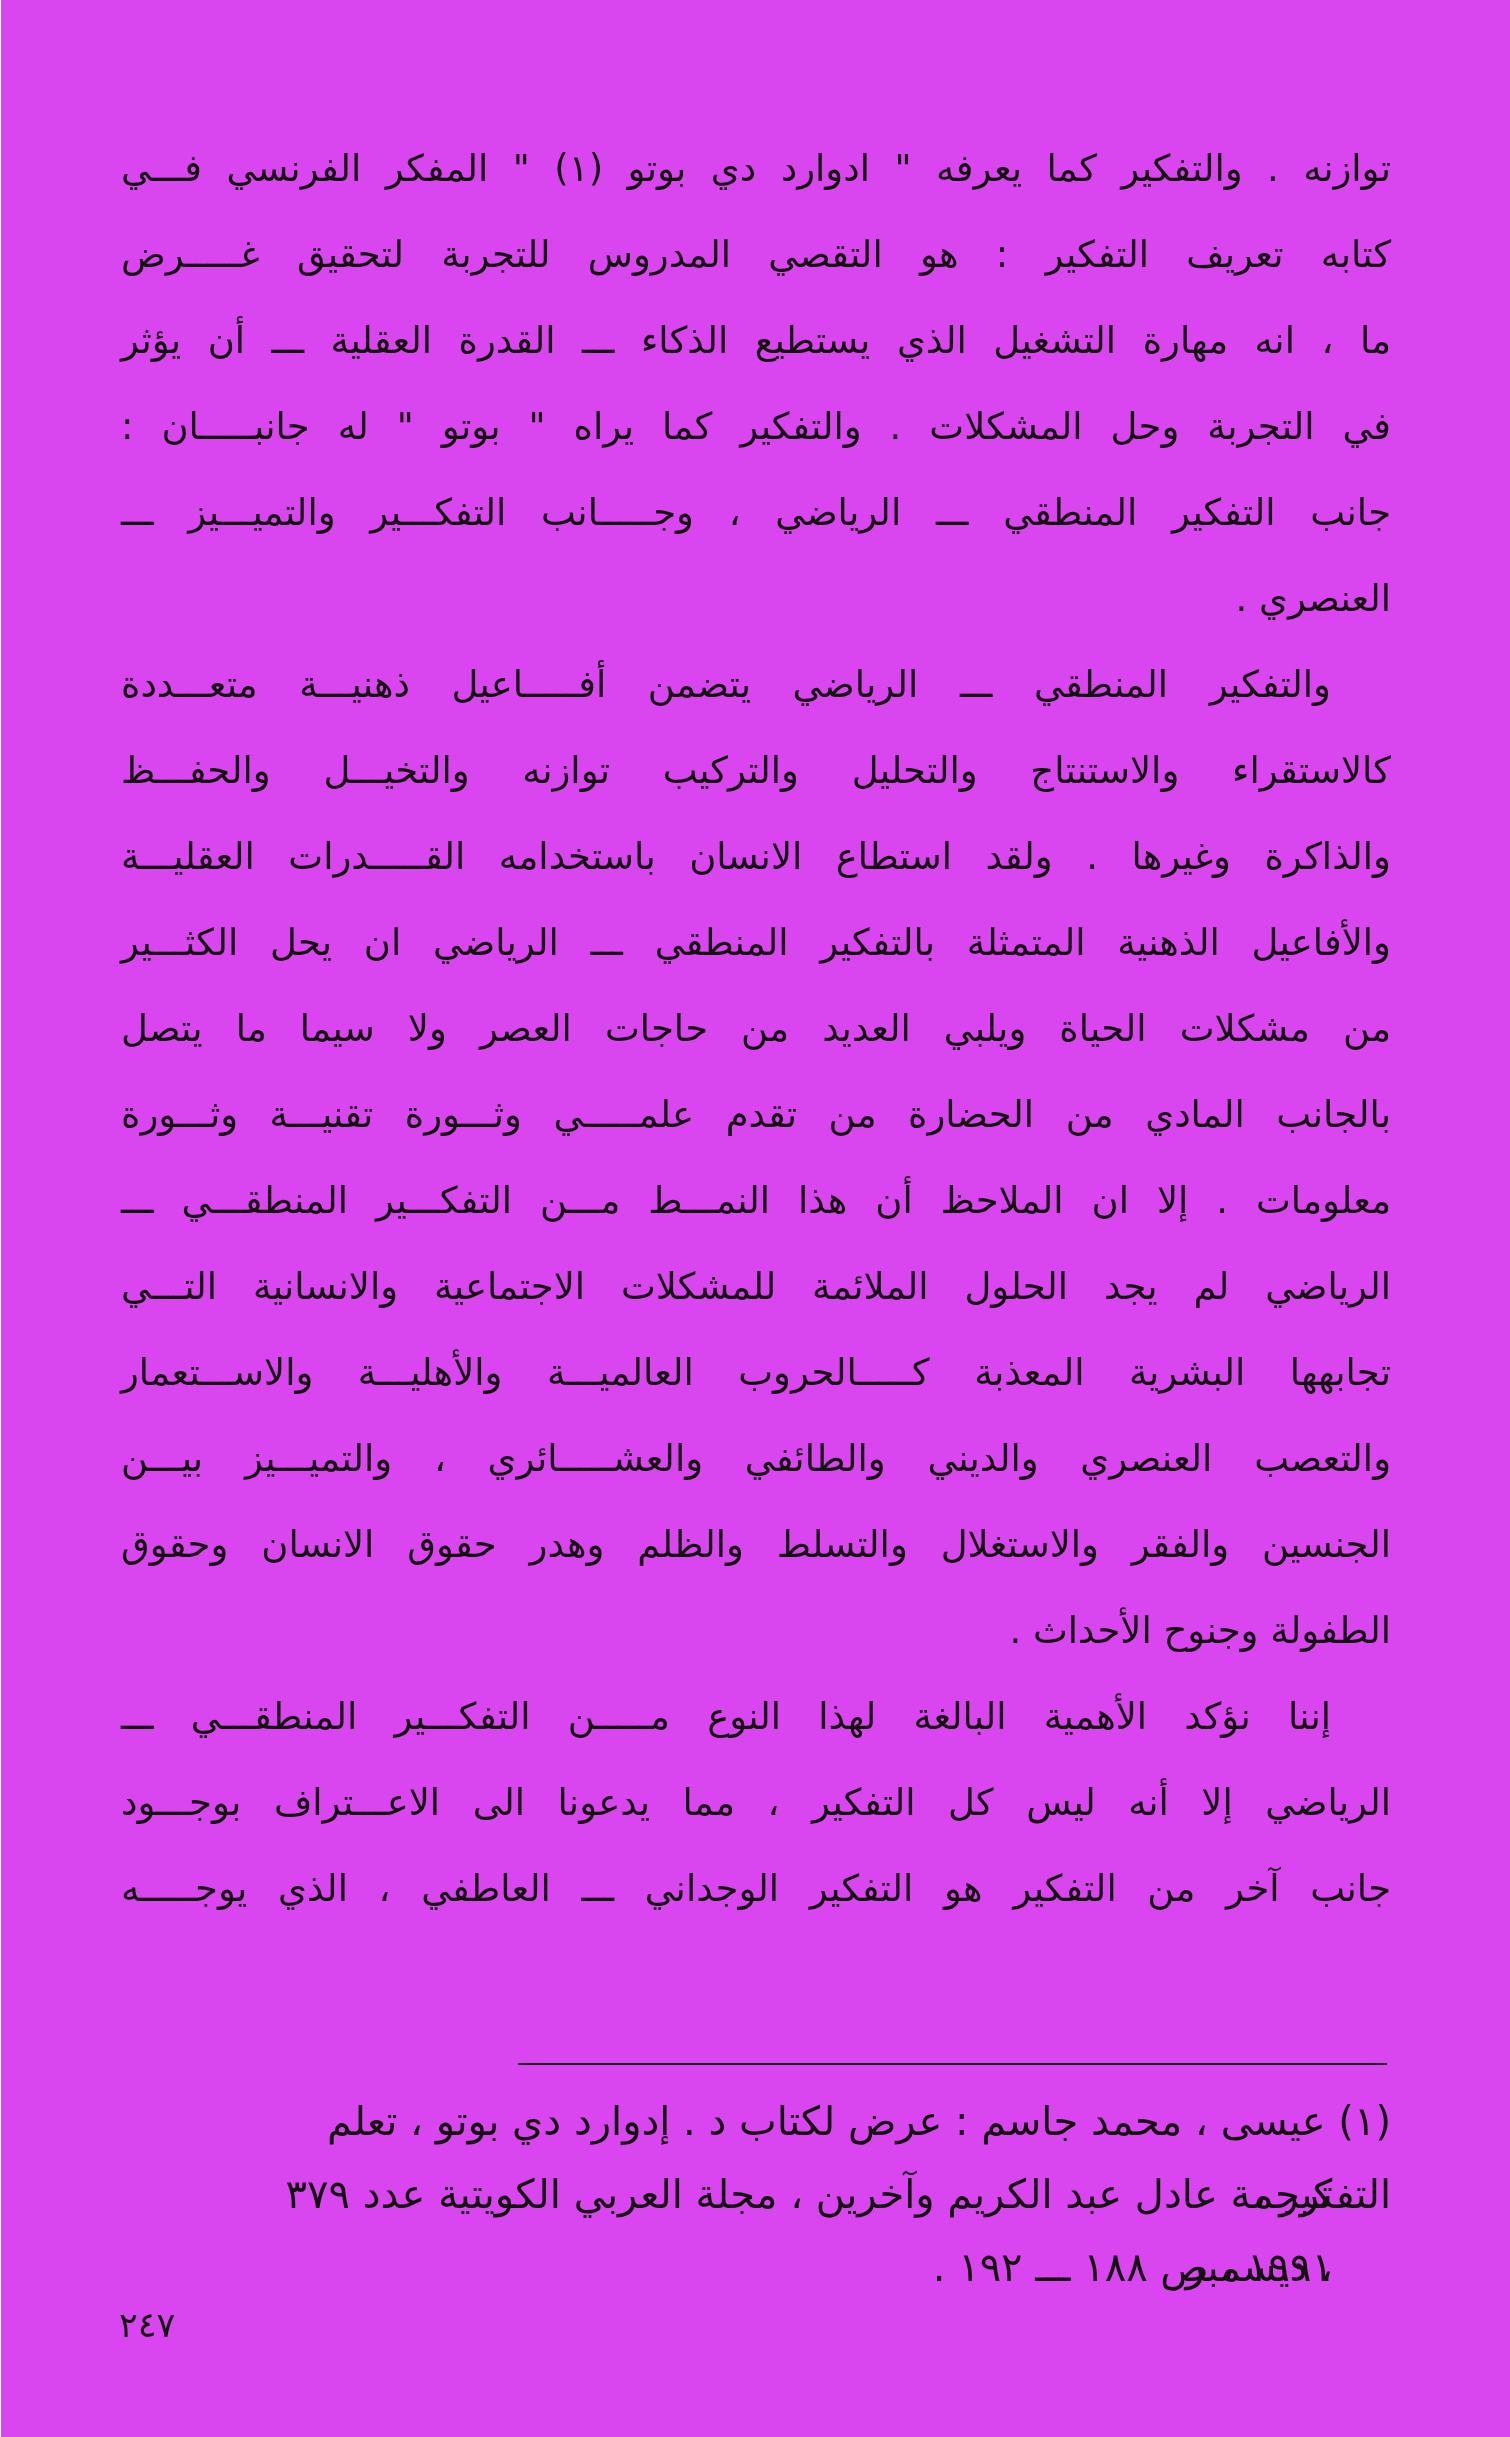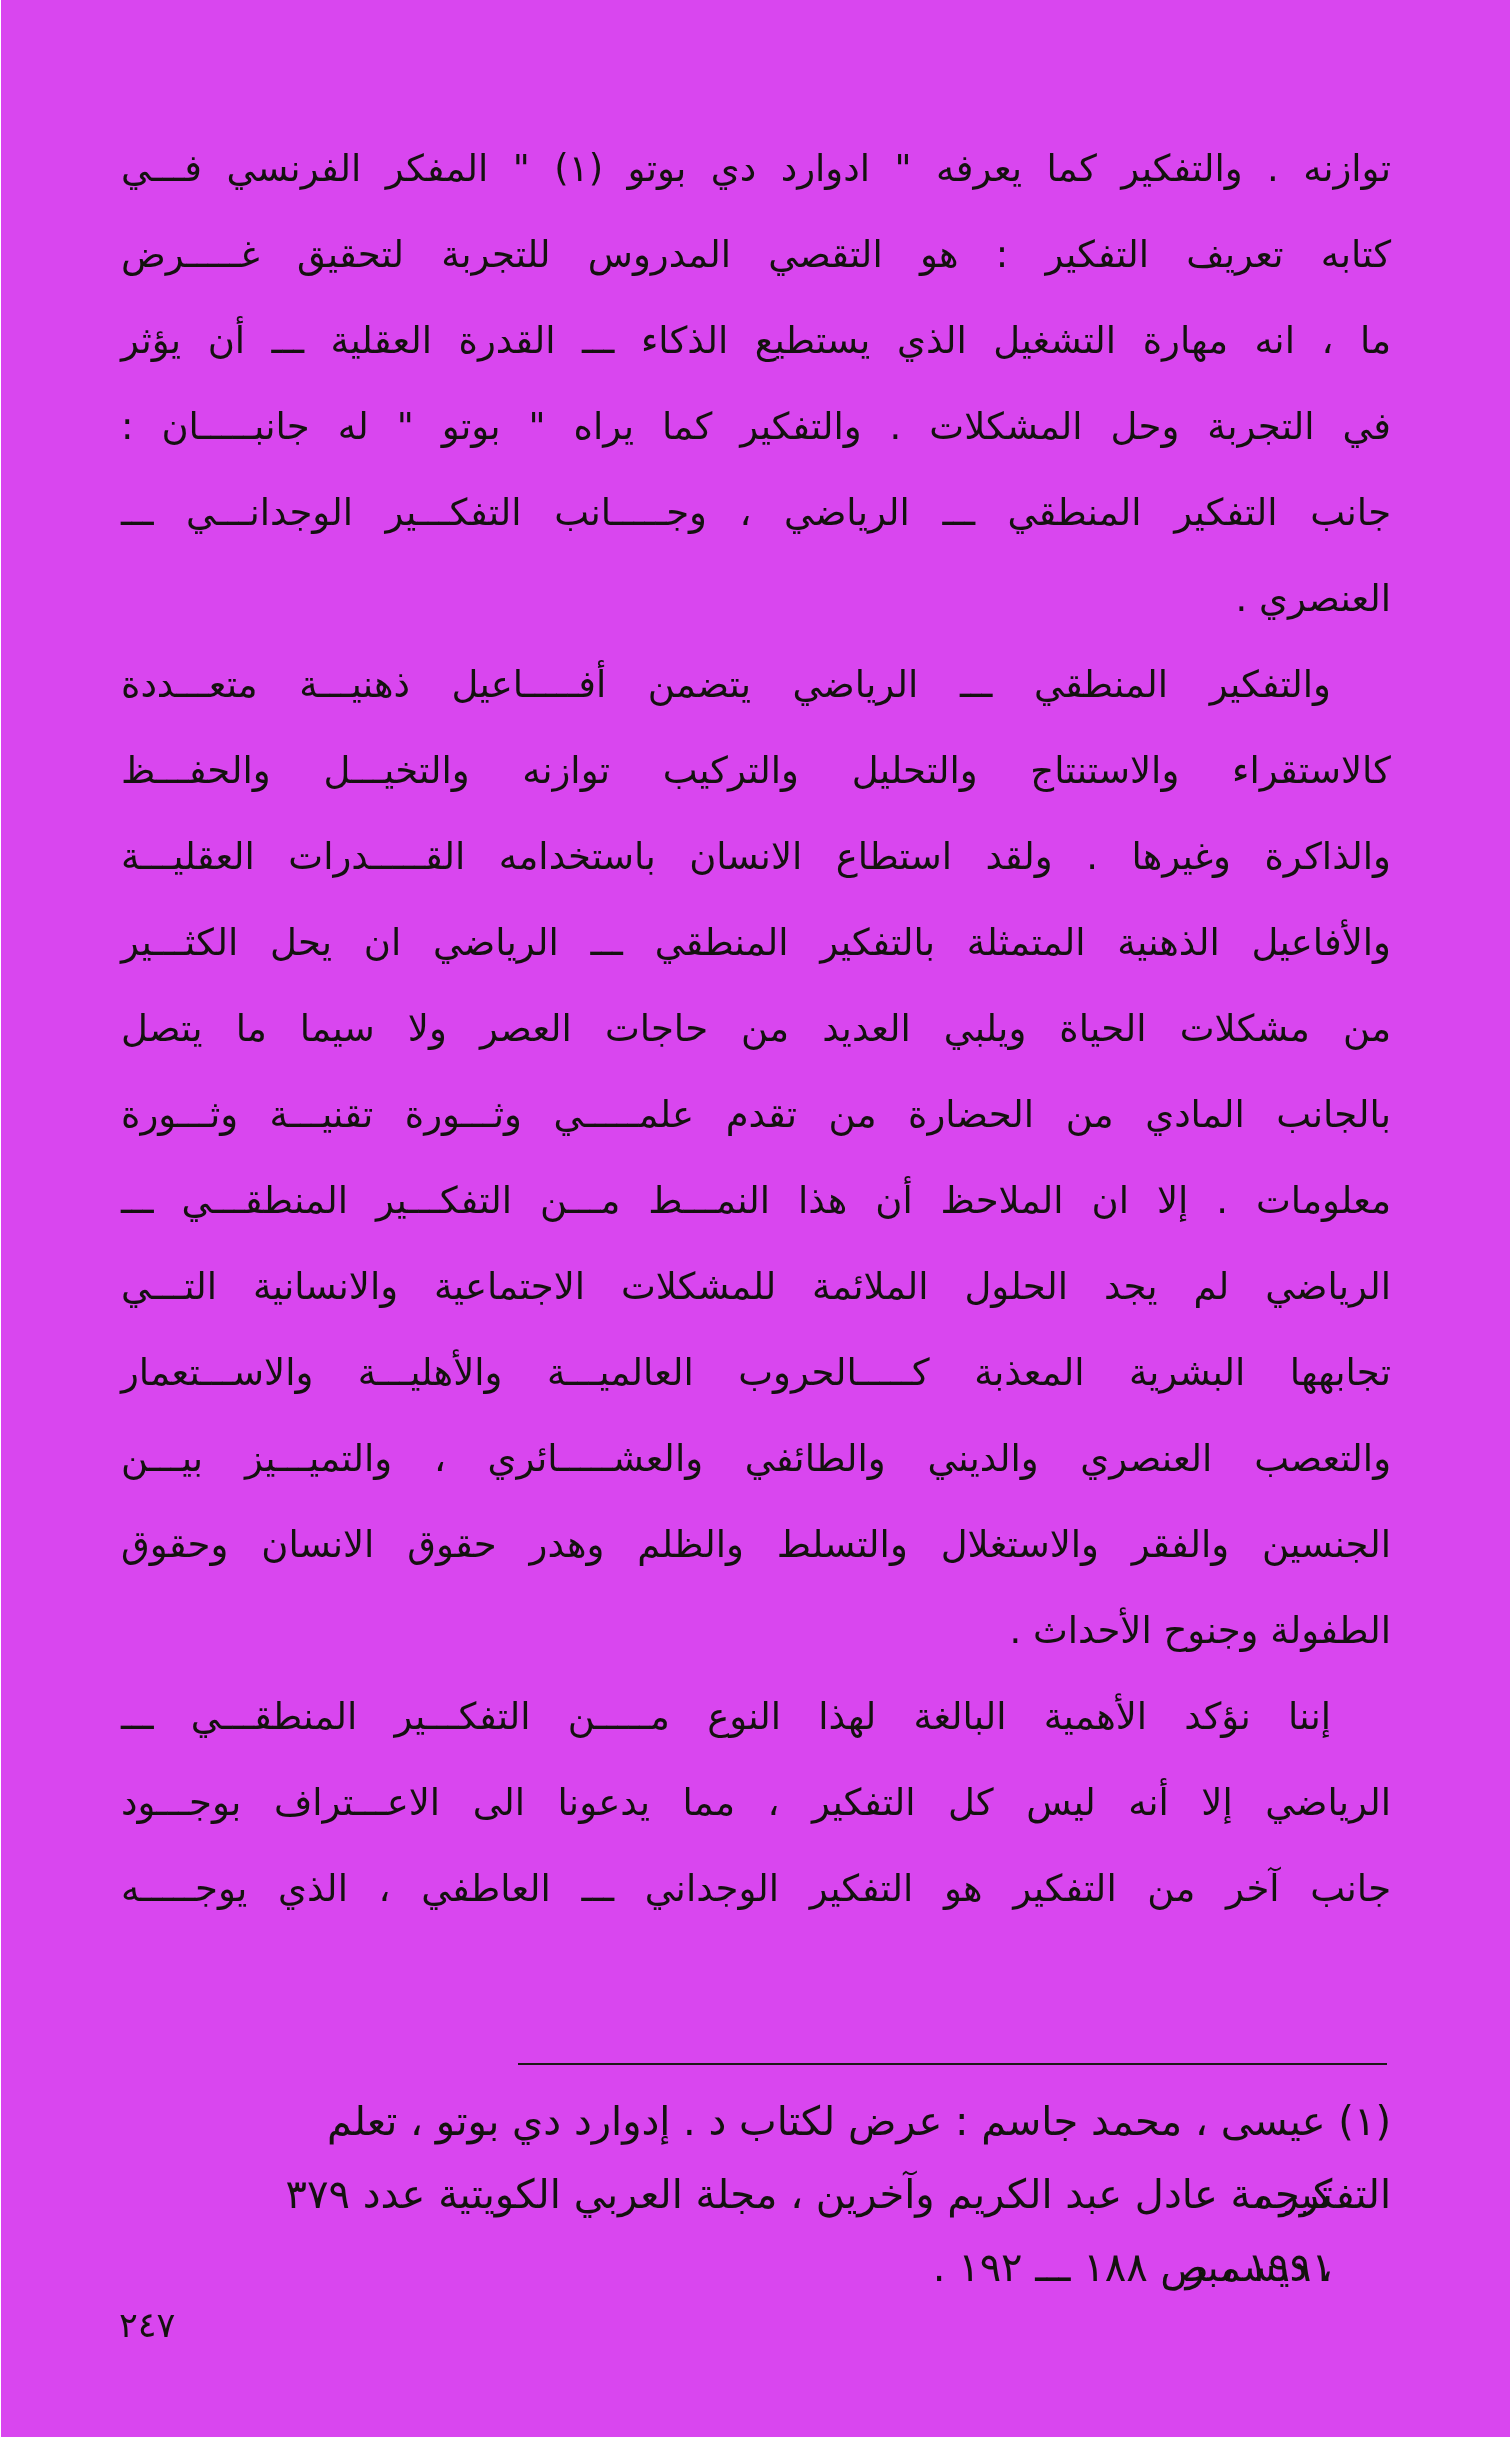--- a/index.html
+++ b/index.html
@@ -66,21 +66,21 @@
 </head>
 <body>
 
 <div class="page">
 
   <main class="body-text">
       <div class="line">توازنه . والتفكير كما يعرفه " ادوارد دي بوتو (١) " المفكر الفرنسي فـــي</div>
       <div class="line">كتابه تعريف التفكير : هو التقصي المدروس للتجربة لتحقيق غـــــرض</div>
       <div class="line">ما ، انه مهارة التشغيل الذي يستطيع الذكاء ـــ القدرة العقلية ـــ أن يؤثر</div>
       <div class="line">في التجربة وحل المشكلات . والتفكير كما يراه " بوتو " له جانبـــــان :</div>
-      <div class="line">جانب التفكير المنطقي ـــ الرياضي ، وجـــــانب التفكـــير الوجدانـــي ـــ</div>
+      <div class="line">جانب التفكير المنطقي ـــ الرياضي ، وجـــــانب التفكـــير والتميـــيز ـــ</div>
       <div class="line align-start">العنصري .</div>
       <div class="line indent">والتفكير المنطقي ـــ الرياضي يتضمن أفـــــاعيل ذهنيـــة متعـــددة</div>
       <div class="line">كالاستقراء والاستنتاج والتحليل والتركيب توازنه والتخيـــل والحفـــظ</div>
       <div class="line">والذاكرة وغيرها . ولقد استطاع الانسان باستخدامه القـــــدرات العقليـــة</div>
       <div class="line">والأفاعيل الذهنية المتمثلة بالتفكير المنطقي ـــ الرياضي ان يحل الكثـــير</div>
       <div class="line">من مشكلات الحياة ويلبي العديد من حاجات العصر ولا سيما ما يتصل</div>
       <div class="line">بالجانب المادي من الحضارة من تقدم علمـــــي وثـــورة تقنيـــة وثـــورة</div>
       <div class="line">معلومات . إلا ان الملاحظ أن هذا النمـــط مـــن التفكـــير المنطقـــي ـــ</div>
       <div class="line">الرياضي لم يجد الحلول الملائمة للمشكلات الاجتماعية والانسانية التـــي</div>
       <div class="line">تجابهها البشرية المعذبة كـــــالحروب العالميـــة والأهليـــة والاســـتعمار</div>

